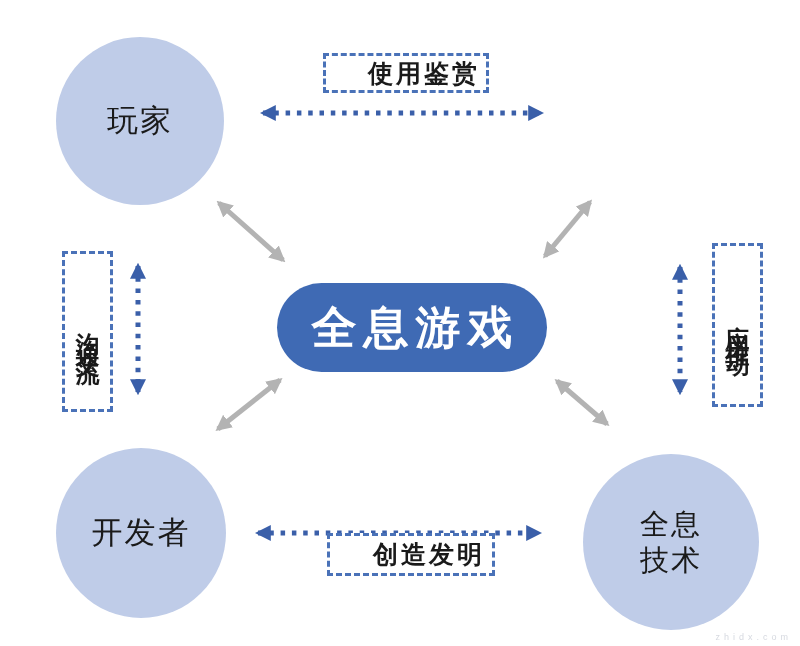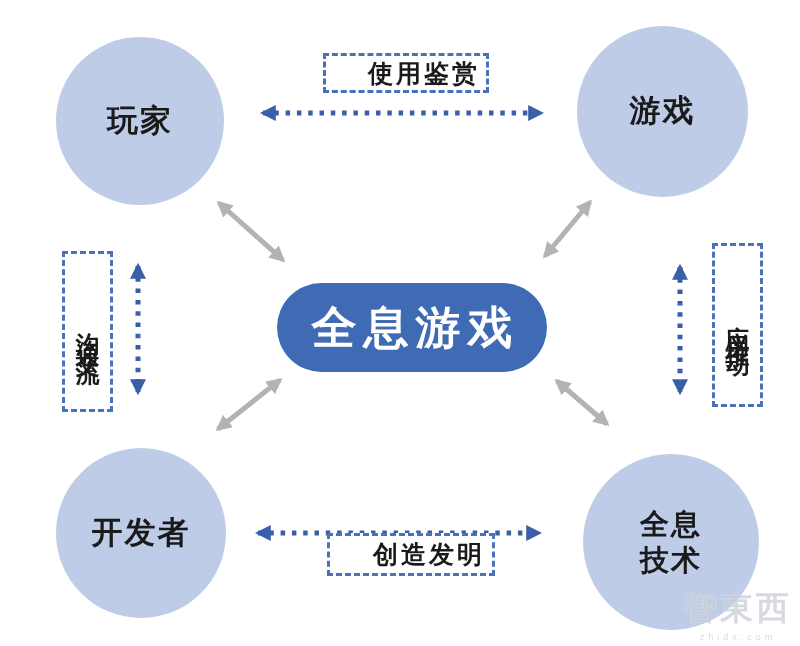--- a/index.html
+++ b/index.html
@@ -14,21 +14,21 @@
     overflow:hidden;
   }
   
   .node-circle{
     position:absolute;
     border-radius:50%;
     background:var(--circle-fill);
     display:flex;align-items:center;justify-content:center;
     text-align:center;
     color:var(--text-dark);
-    font-weight:bold;
+    font-weight:normal;
   }
   .node-circle .lbl{
     font-size:31px;
     letter-spacing:2px;
     line-height:1.25;
   }
   .node-circle.wrap2 .lbl{
     width:70px;          
     font-size:29px;
   }
@@ -131,23 +131,20 @@
     <line class="edge-gray" x1="219" y1="203" x2="283" y2="260" marker-start="url(#mg)" marker-end="url(#mg)"></line>
     <line class="edge-gray" x1="590" y1="202" x2="545" y2="256" marker-start="url(#mg)" marker-end="url(#mg)"></line>
     <line class="edge-gray" x1="280" y1="380" x2="218" y2="429" marker-start="url(#mg)" marker-end="url(#mg)"></line>
     <line class="edge-gray" x1="557" y1="381" x2="607" y2="424" marker-start="url(#mg)" marker-end="url(#mg)"></line>
   </svg>
 
   <div class="node-circle" style="left:56px;top:37px;width:168px;height:168px;">
     <span class="lbl">玩家</span>
   </div>
 
-  <div class="node-circle" style="left:577px;top:26px;width:171px;height:171px;">
-    <span class="lbl">游戏</span>
-  </div>
 
   <div class="node-circle" style="left:56px;top:448px;width:170px;height:170px;text-align:center;">
     <span class="lbl">开发者</span>
   </div>
 
   <div class="node-circle wrap2" style="left:583px;top:454px;width:176px;height:176px;">
     <span class="lbl">全息技术</span>
   </div>
 
   <div class="center-pill">
@@ -164,17 +161,16 @@
 
   <div id="label-left" class="edge-label vertical">
     <span class="vtxt">沟通交流</span>
   </div>
 
   <div id="label-right" class="edge-label vertical">
     <span class="vtxt">应用推动</span>
   </div>
 
   <div class="watermark">
-    <div class="wm-text">智東西</div>
     <div class="wm-domain">zhidx.com</div>
   </div>
 
 </div>
 
 </body></html>

